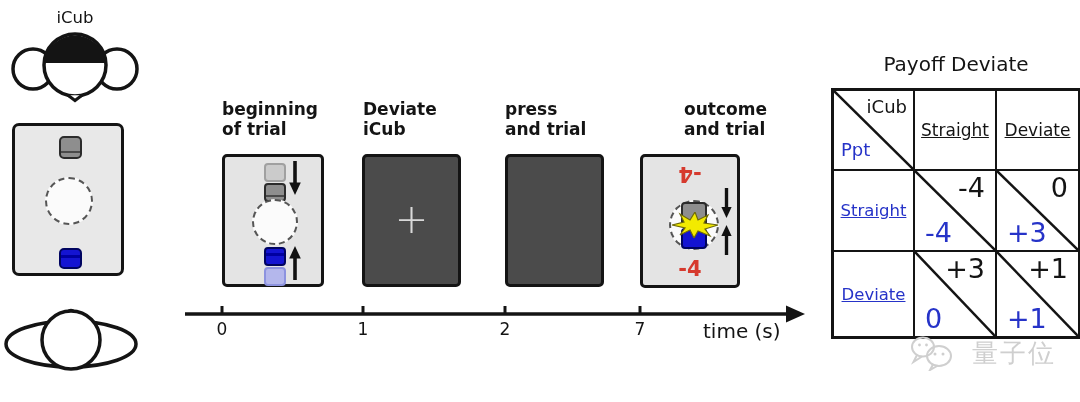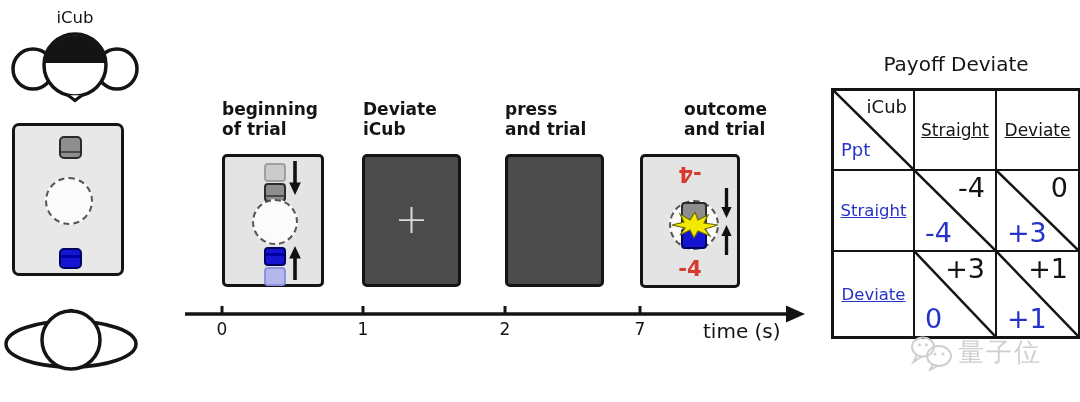--- a/index.html
+++ b/index.html
@@ -66,21 +66,21 @@
   .pm-center { display: flex; align-items: center; justify-content: center; text-decoration: underline; }
   .diag { position: absolute; left: 0; top: 0; width: 100%; height: 100%; }
   .pm-colhead { font-size: 17px; }
   .pm-rowhead { font-size: 16.5px; color: #2633c8; }
   .pm-corner-col { position: absolute; top: 5px; right: 6px; font-size: 18px; }
   .pm-corner-row { position: absolute; bottom: 9px; left: 7px; font-size: 18px; color: #2633c8; }
   .pm-val-icub { position: absolute; top: 1px; right: 10px; font-size: 27px; color: #141414; }
   .pm-val-ppt  { position: absolute; bottom: 2px; left: 10px; font-size: 27px; color: #2633c8; }
 
   
-  .watermark { left: 910px; top: 335px; display: flex; align-items: flex-start; gap: 4px; }
+  .watermark { left: 910px; top: 335px; display: flex; align-items: center; gap: 18px; }
   .wm-text { font-size: 26px; color: #cfcfcf; letter-spacing: 2px; }
 </style>
 </head>
 <body>
 
 <div class="stage">
 
   <div class="abs icub-label">iCub</div>
 
   <svg class="abs icub-head" viewBox="0 0 130 76">

